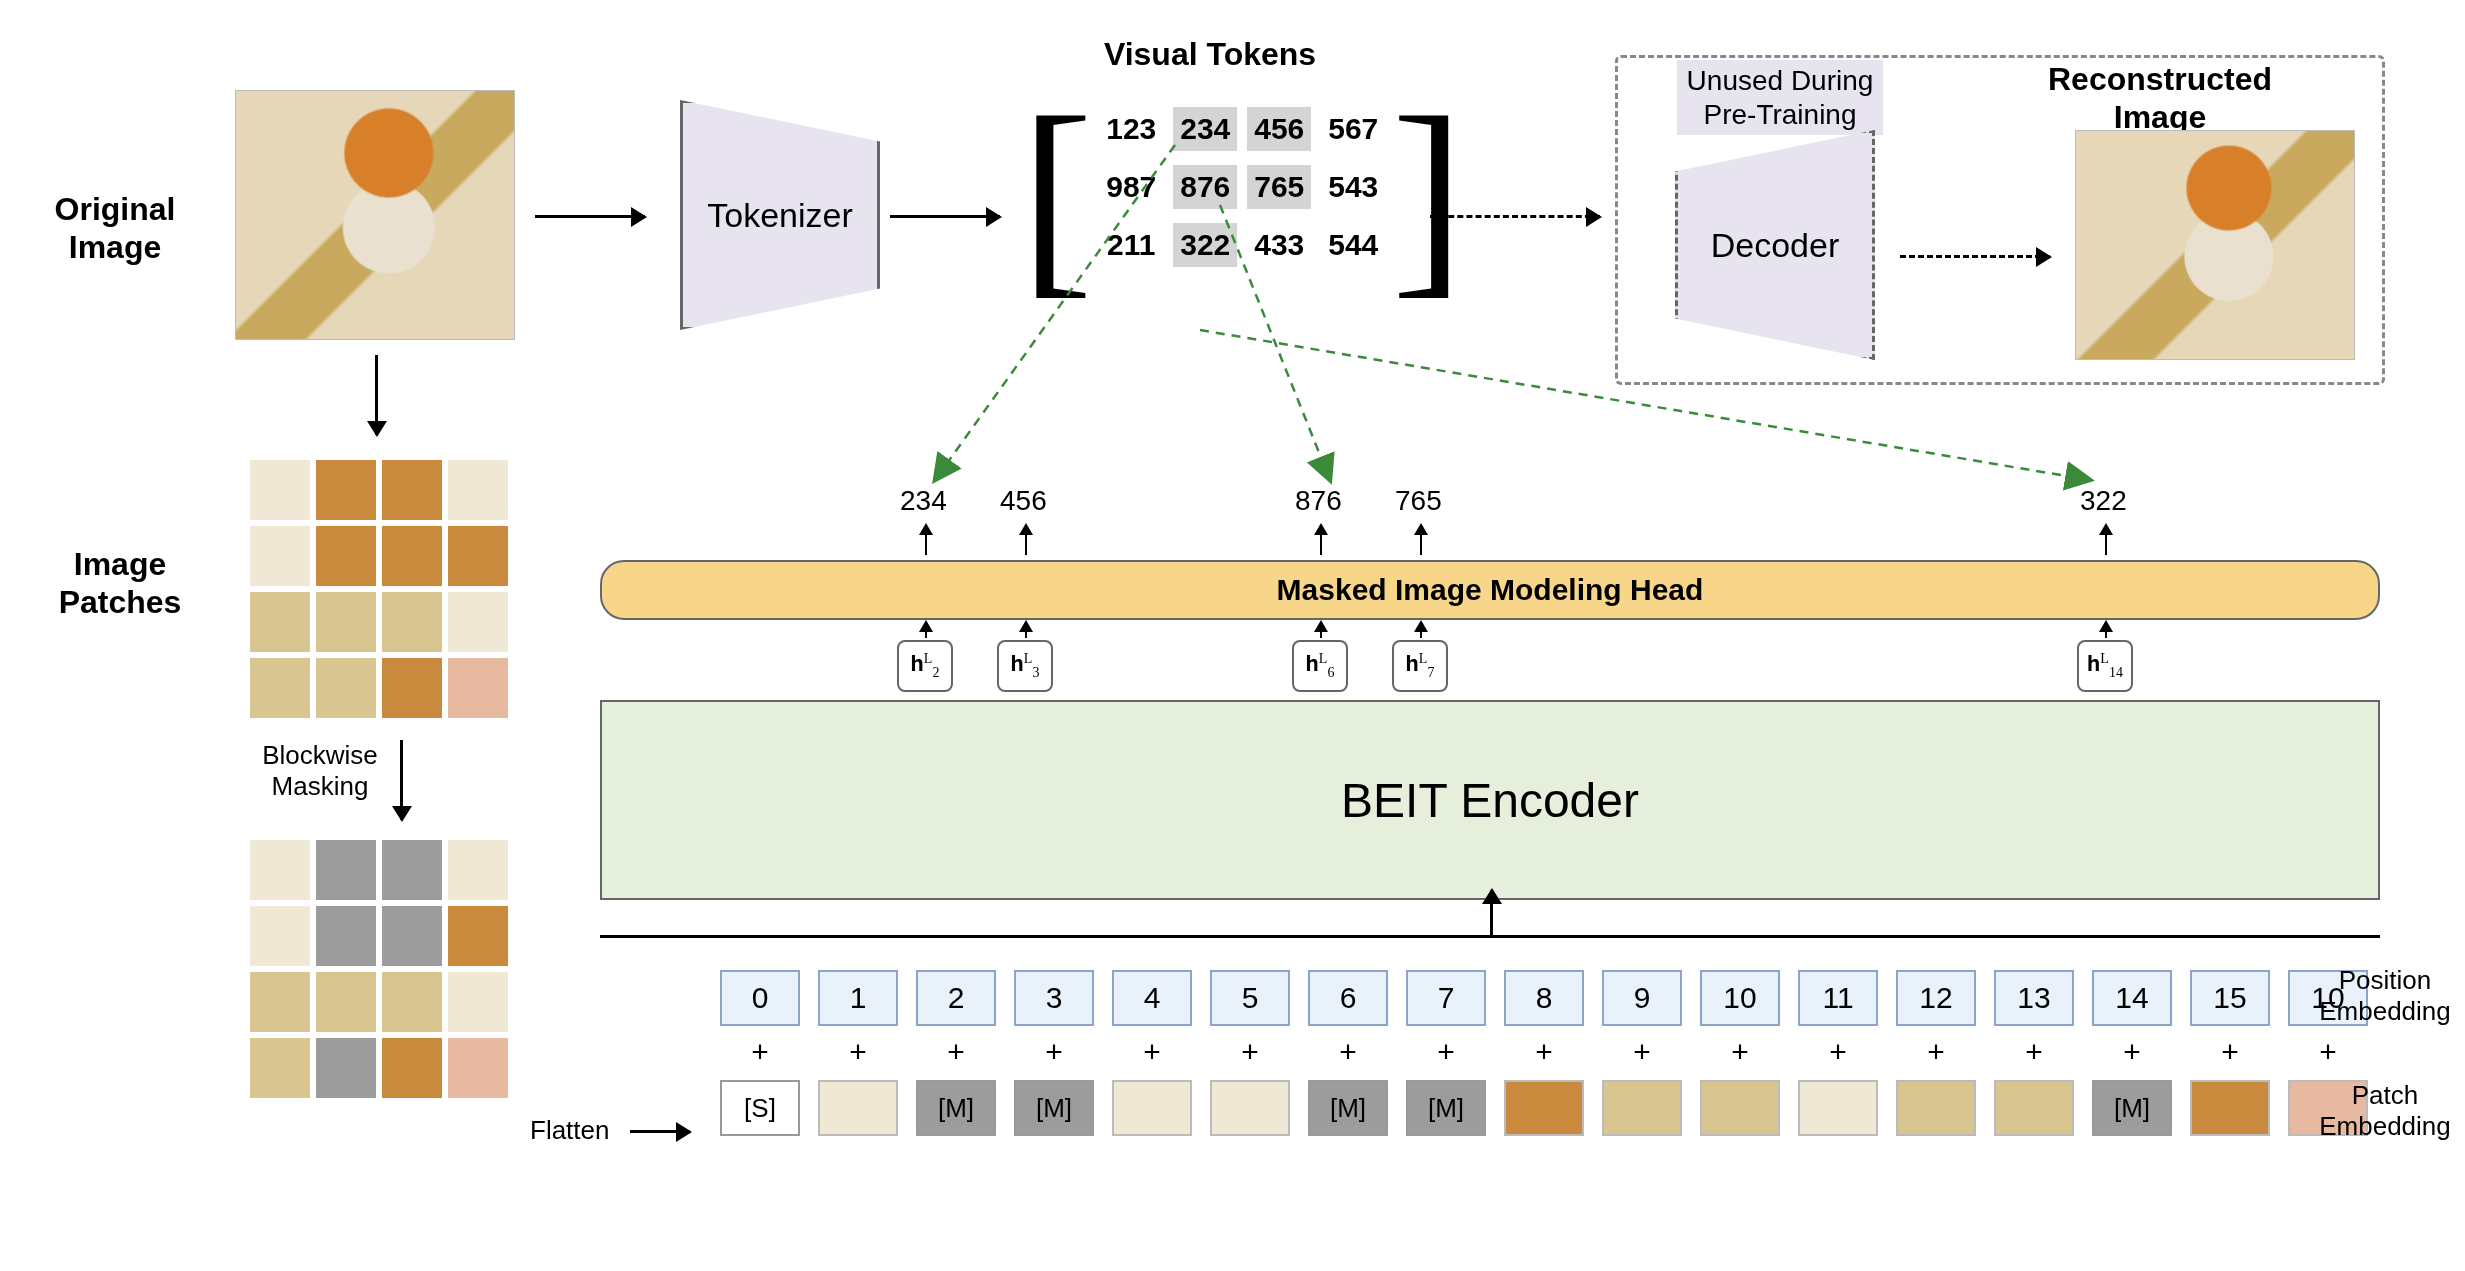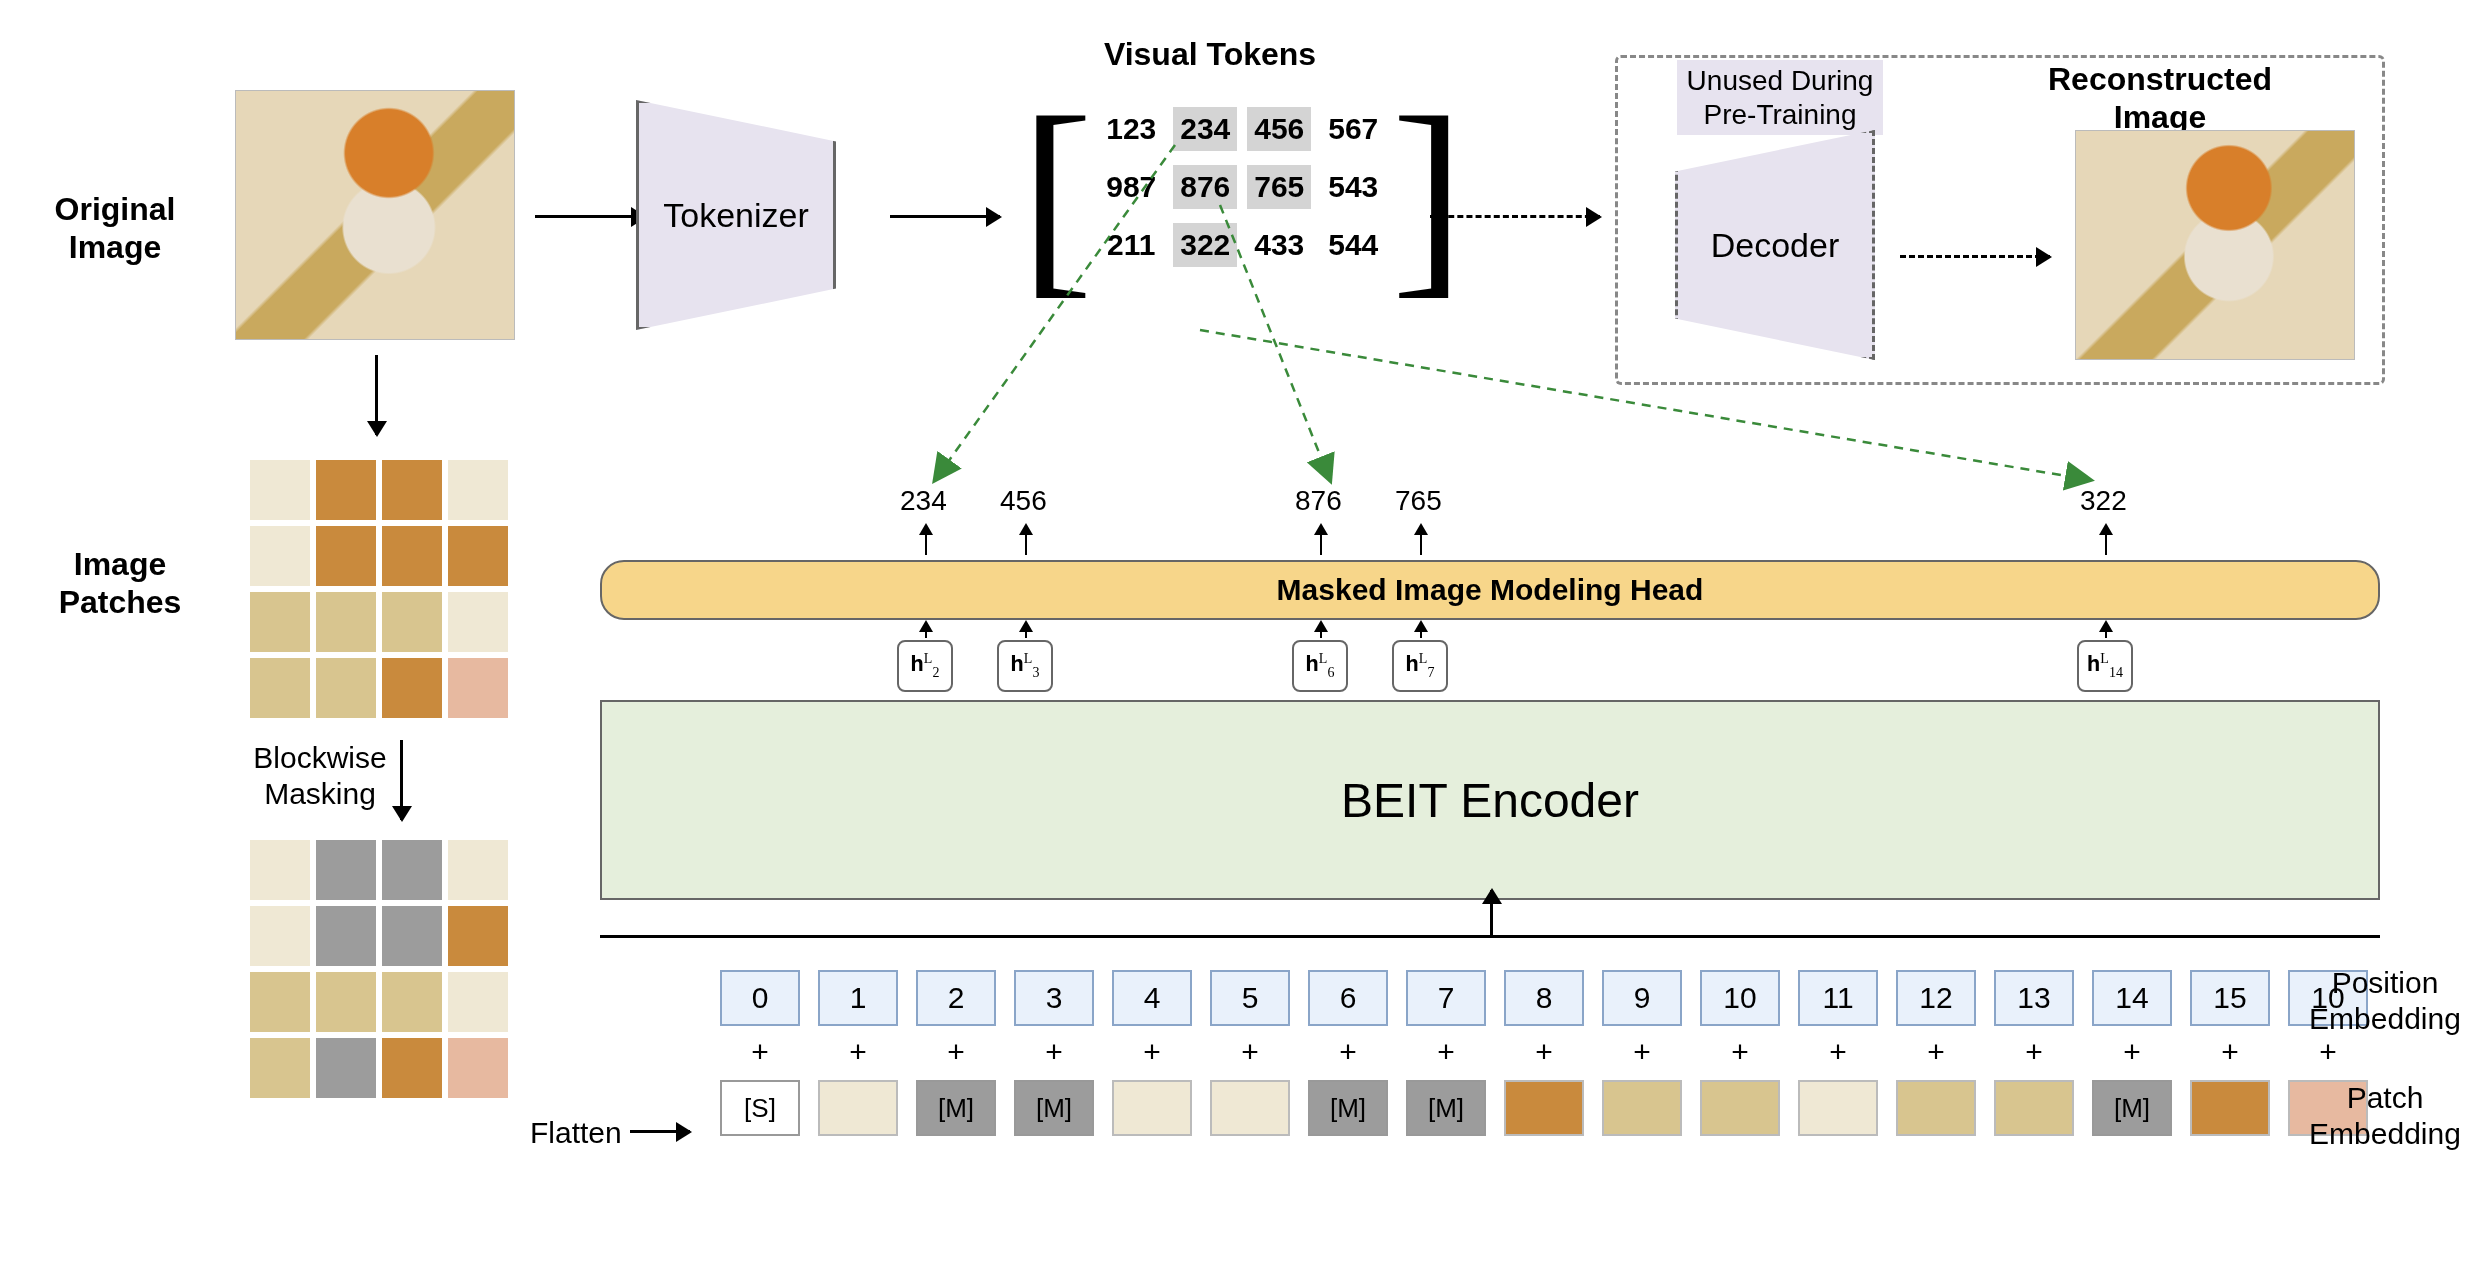--- a/index.html
+++ b/index.html
@@ -6,21 +6,21 @@
   body {
     font-family: Arial, Helvetica, sans-serif;
     background: #fff;
     width: 2465px;
     height: 1271px;
     position: relative;
     color: #000;
   }
   .abs { position: absolute; }
   .label { font-size: 32px; font-weight: bold; text-align: center; line-height: 1.2; }
-  .label-sm { font-size: 30px; text-align: center; line-height: 1.2; }
+  .label-sm { font-size: 26px; text-align: center; line-height: 1.2; }
 
   
   .doge-img {
     width: 280px; height: 250px;
     background:
       radial-gradient(circle at 55% 25%, #d87f2a 0%, #d87f2a 18%, transparent 19%),
       radial-gradient(circle at 55% 55%, #e9e0d0 0%, #e9e0d0 22%, transparent 23%),
       linear-gradient(135deg, #e6d7b8 0%, #e6d7b8 45%, #c9a95e 46%, #c9a95e 60%, #e6d7b8 61%);
     border: 1px solid #bbb;
   }
@@ -138,21 +138,21 @@
 </style>
 </head>
 <body>
 
 <div class="abs label" style="left:20px; top:190px; width:190px; white-space:pre-line;">Original
 Image</div>
 <div class="abs doge-img" style="left:235px; top:90px;"></div>
 
 <div class="abs arrow-h" style="left:535px; top:215px; width:110px;"></div>
 
-<div class="abs trap" style="left:636px; top:100px;">
+<div class="abs trap" style="left:680px; top:100px;">
   <span>Tokenizer</span>
 </div>
 
 <div class="abs arrow-h" style="left:890px; top:215px; width:110px;"></div>
 
 <div class="abs label" style="left:1050px; top:35px; width:320px;">Visual Tokens</div>
 
 <div class="abs" style="left:1020px; top:95px; display:flex; align-items:center;">
   <div class="bracket">[</div>
   <div id="tokmatrix" style="margin:0 6px;">

